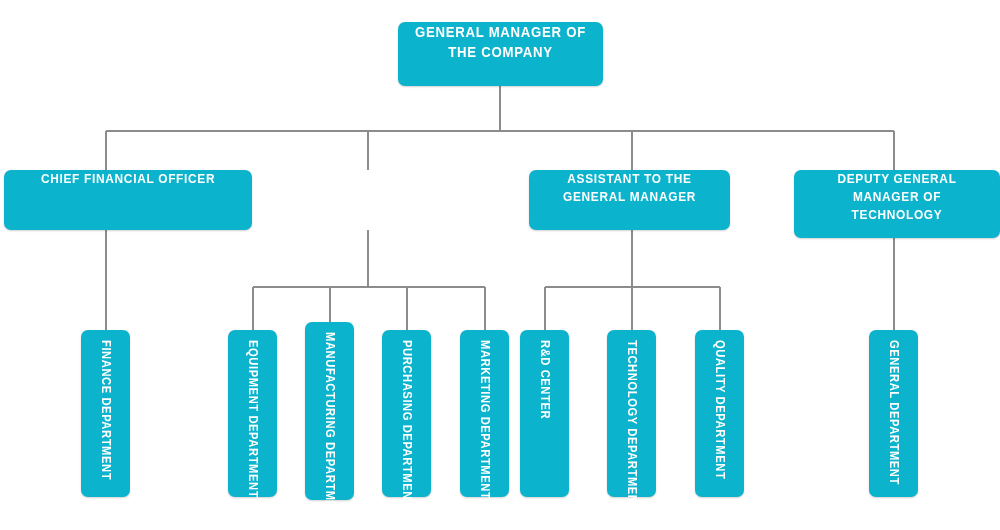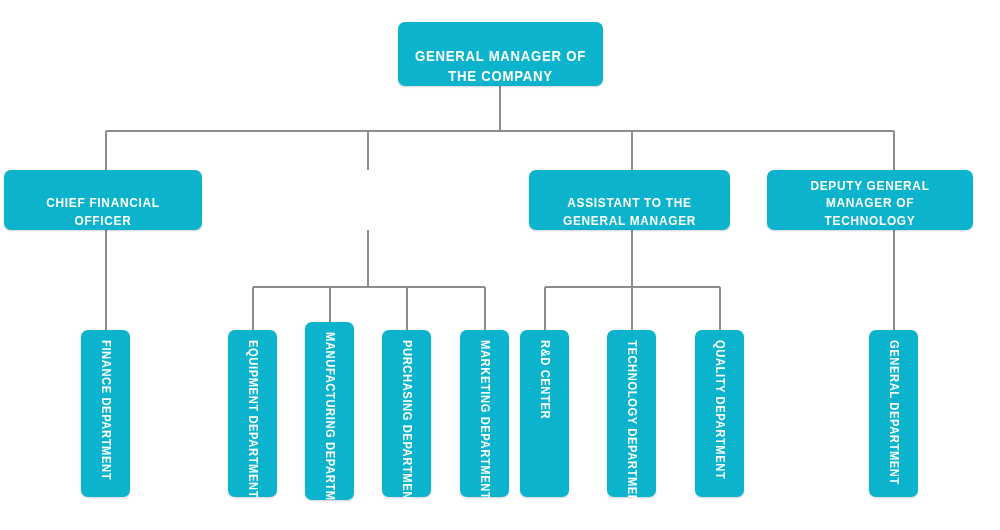--- a/index.html
+++ b/index.html
@@ -24,21 +24,21 @@
     width: 1000px;
     height: 530px;
     pointer-events: none;
   }
   .node {
     position: absolute;
     background: #0cb3cc;
     border-radius: 7px;
     box-sizing: border-box;
     display: flex;
-    align-items: flex-end;
+    align-items: flex-start;
     justify-content: center;
     box-shadow: 0 1px 2px rgba(0,0,0,0.18);
   }
   .node-label {
     color: #ffffff;
     font-weight: bold;
     letter-spacing: 0.8px;
     text-align: center;
     line-height: 1.32;
     text-transform: uppercase;
@@ -98,30 +98,30 @@
       <path d="M720,287 L720,330"></path>
 
       <path d="M894,230 L894,330"></path>
     </g>
   </svg>
 
   <div class="node tier-root" style="left:398px; top:22px; width:205px; height:64px;">
     <span class="node-label">GENERAL MANAGER OF THE COMPANY</span>
   </div>
 
-  <div class="node tier-mid" style="left:4px; top:170px; width:198px; height:60px;">
+  <div class="node tier-mid" style="left:4px; top:170px; width:248px; height:60px;">
     <span class="node-label">CHIEF FINANCIAL OFFICER</span>
   </div>
 
 
   <div class="node tier-mid" style="left:529px; top:170px; width:201px; height:60px;">
     <span class="node-label">ASSISTANT TO THE GENERAL MANAGER</span>
   </div>
 
-  <div class="node tier-mid" style="left:767px; top:170px; width:206px; height:60px;">
+  <div class="node tier-mid" style="left:794px; top:170px; width:206px; height:68px;">
     <span class="node-label">DEPUTY GENERAL MANAGER OF TECHNOLOGY</span>
   </div>
 
   <div class="node leaf" style="left:81px; top:330px; width:49px; height:167px;">
     <span class="node-label">FINANCE DEPARTMENT</span>
   </div>
 
   <div class="node leaf" style="left:228px; top:330px; width:49px; height:167px;">
     <span class="node-label">EQUIPMENT DEPARTMENT</span>
   </div>

